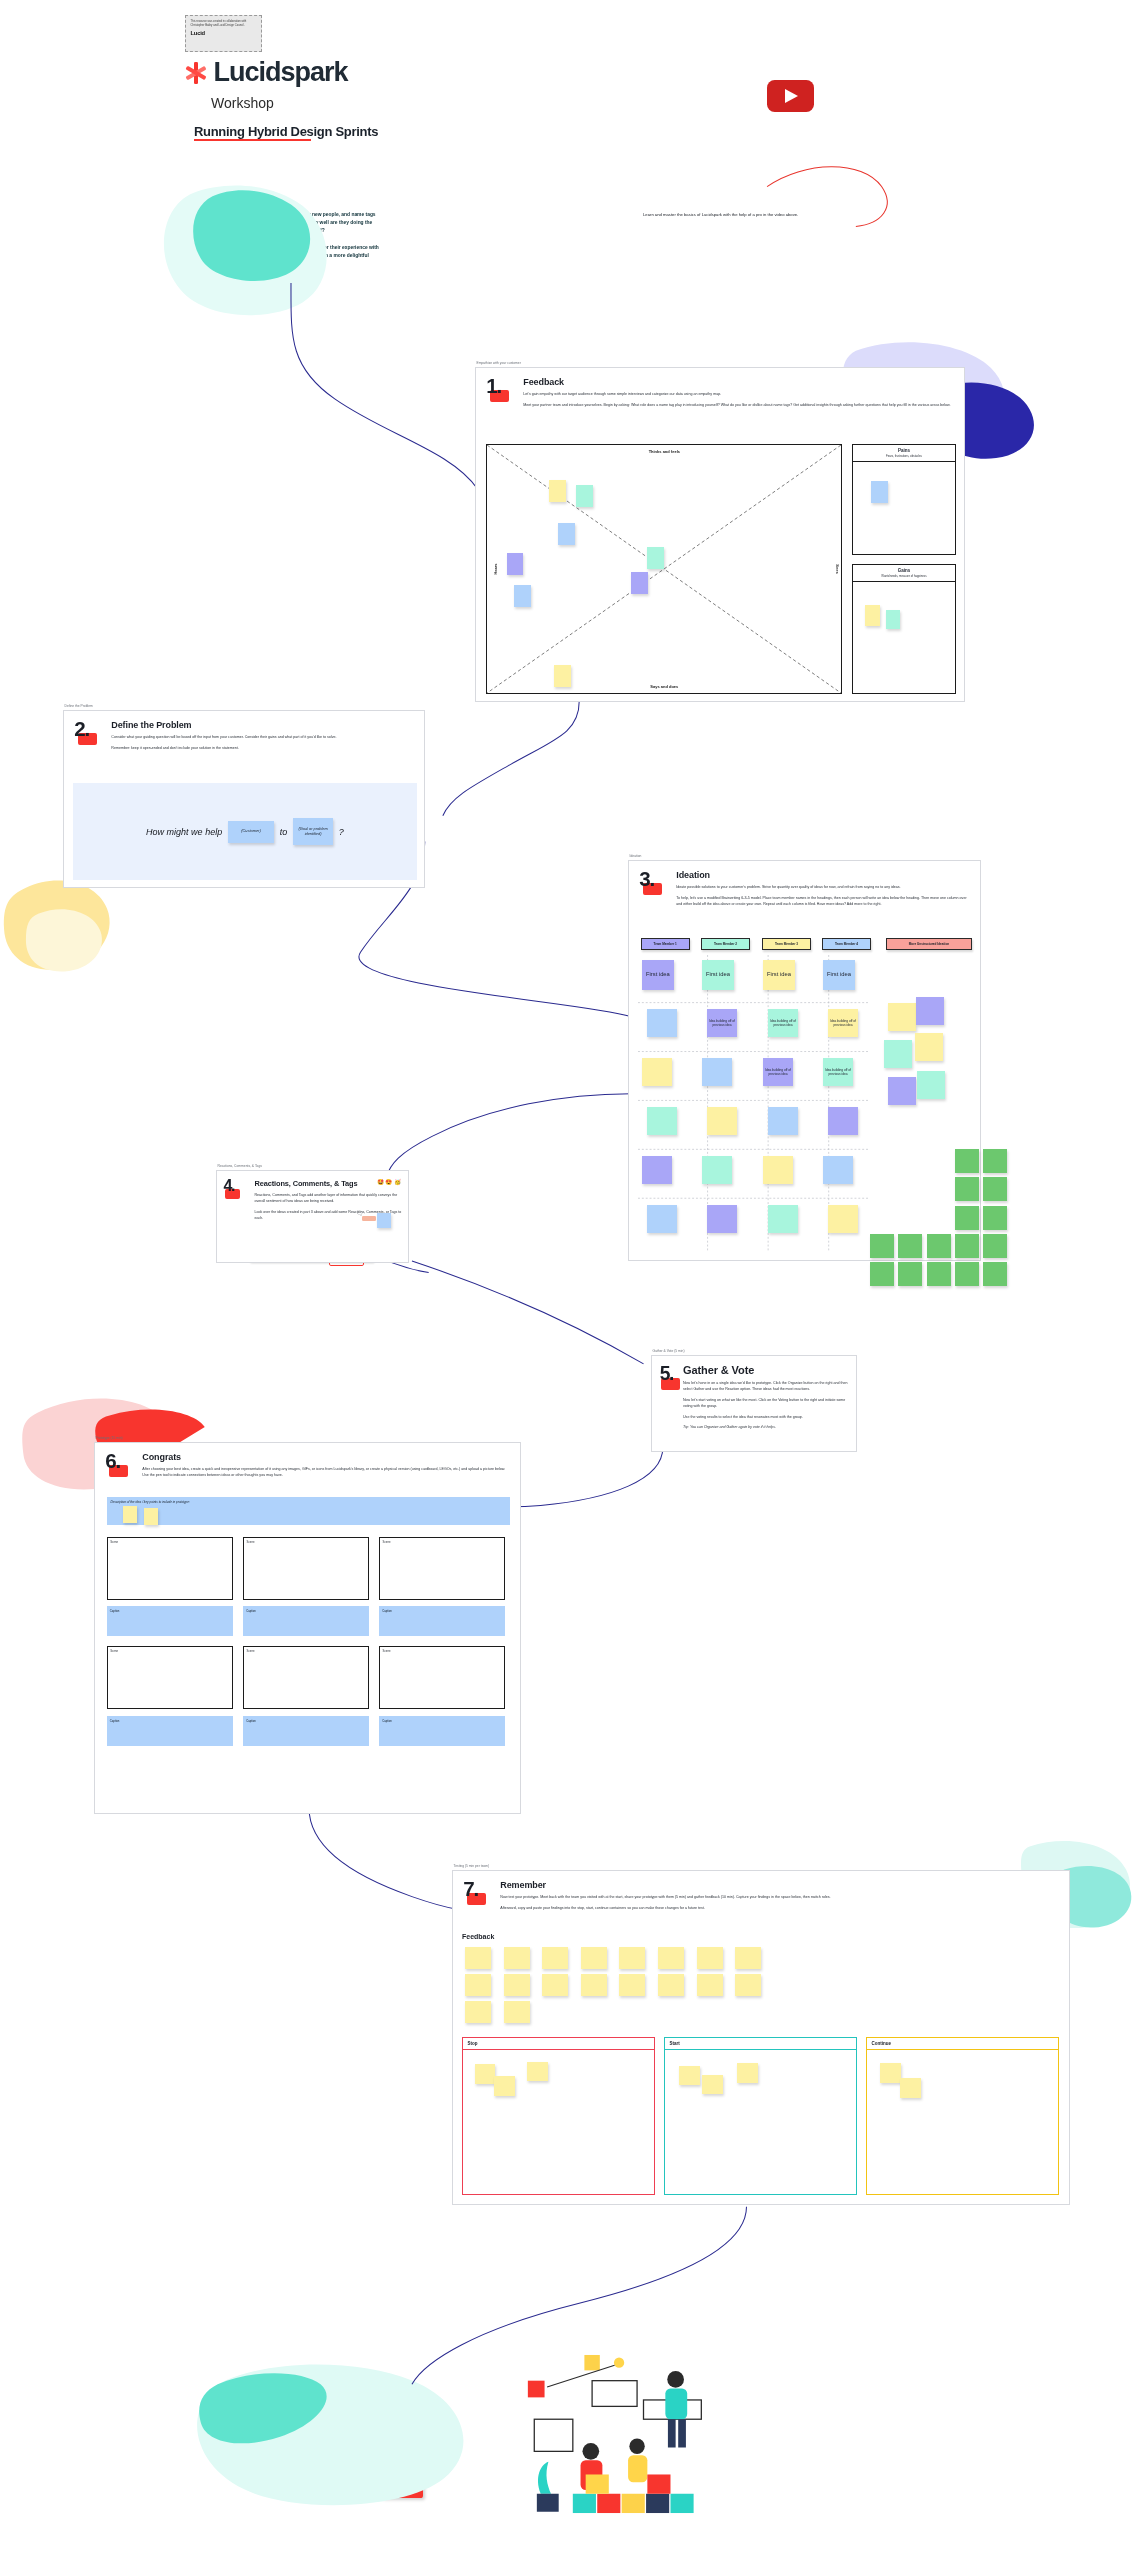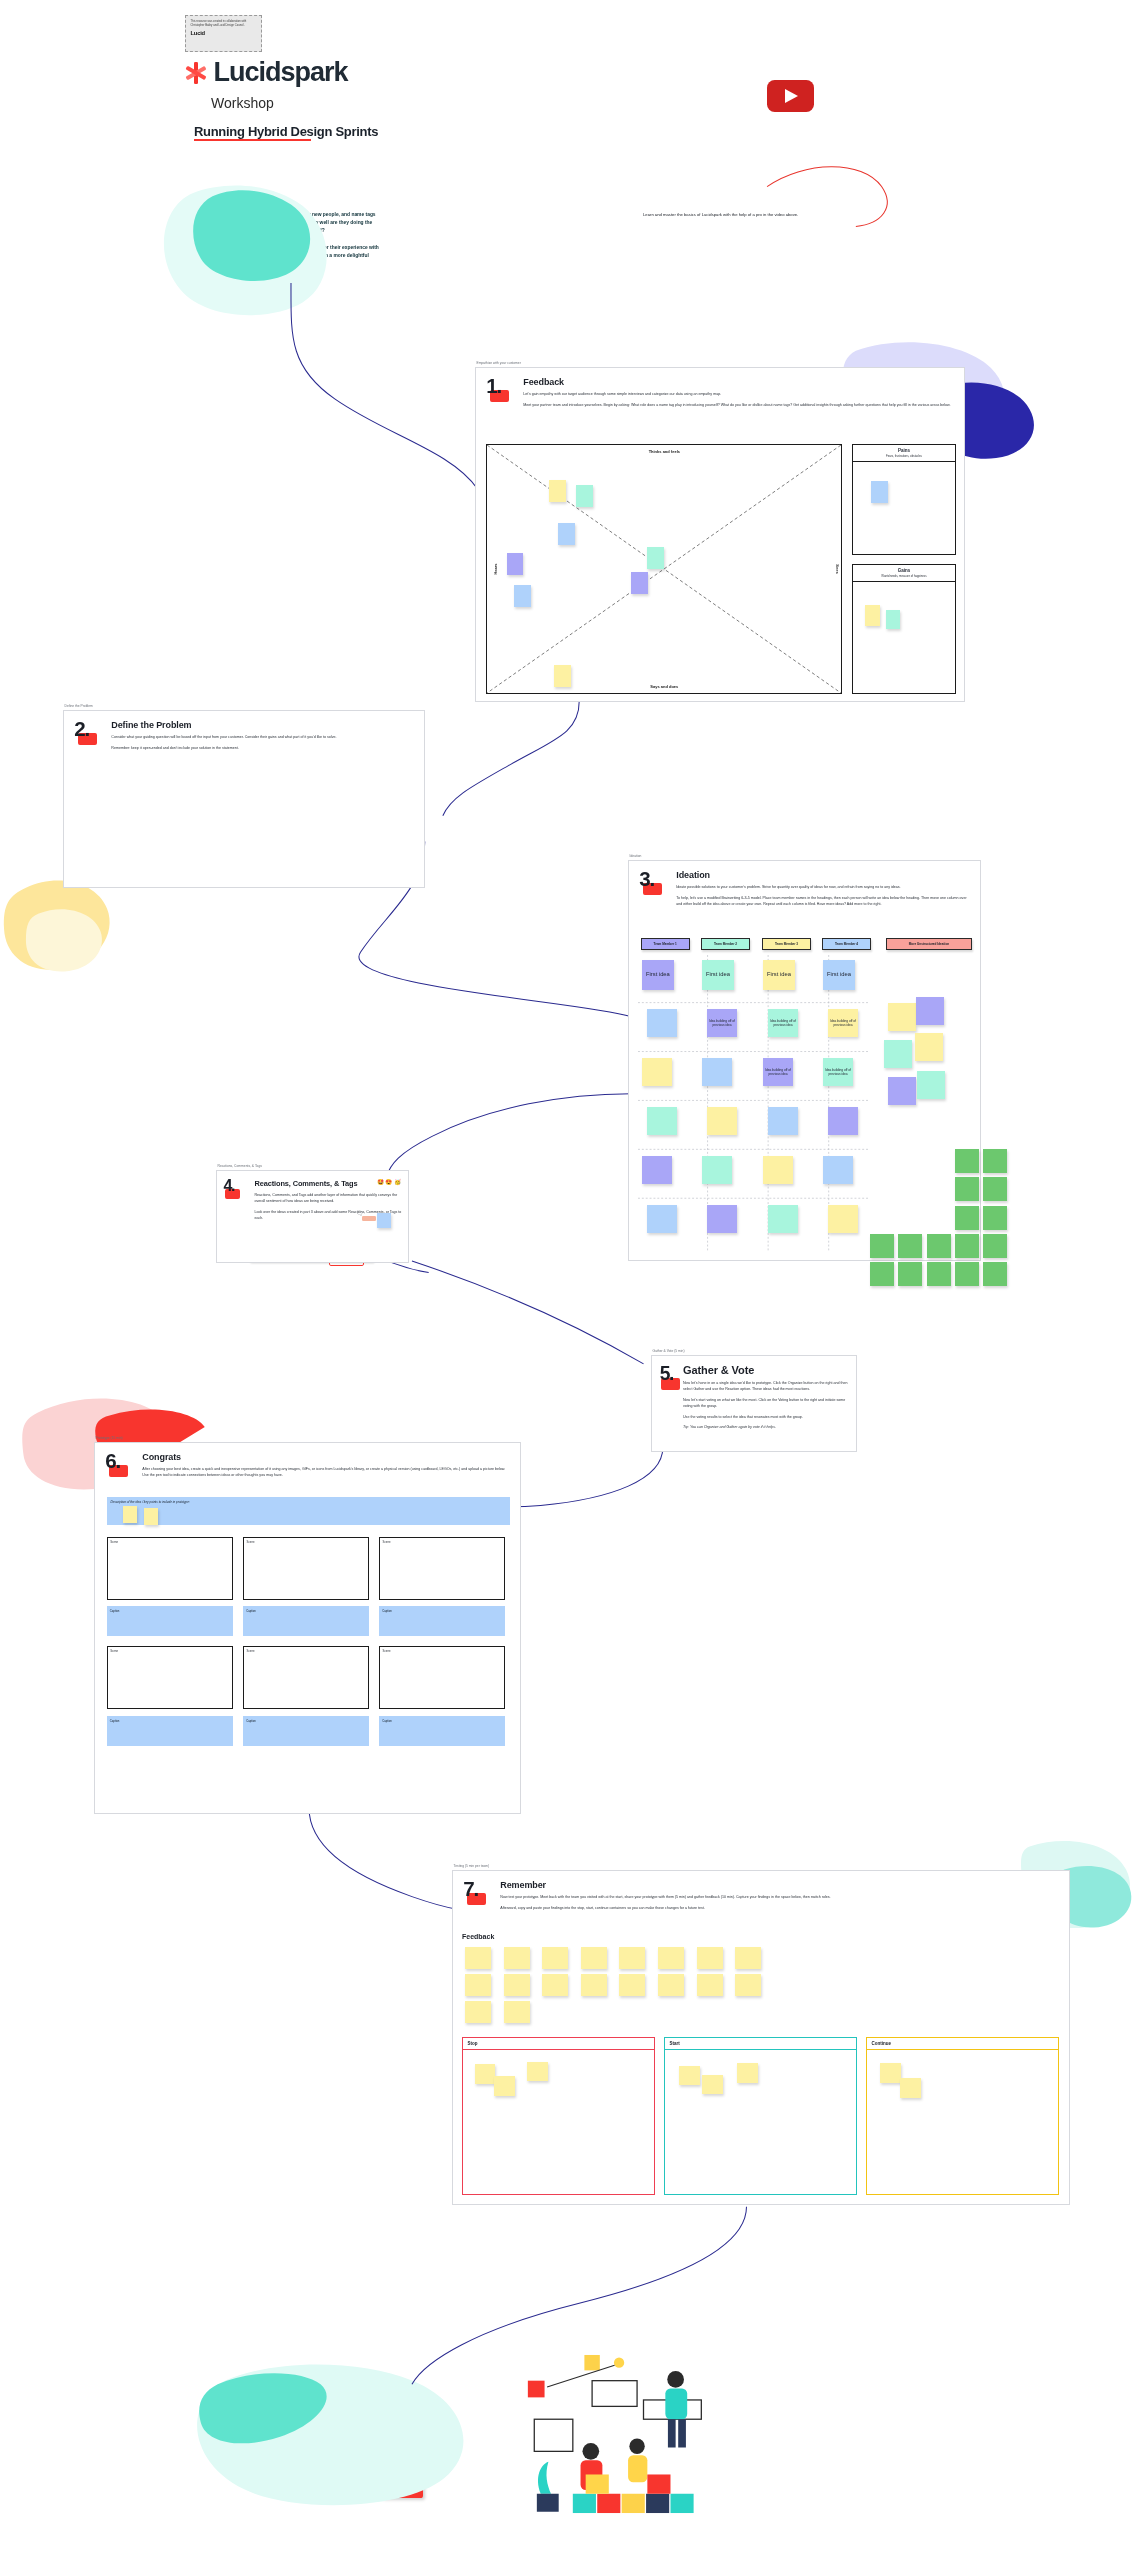--- a/index.html
+++ b/index.html
@@ -243,20 +243,31 @@
   <span class="frame-label">Define the Problem</span>
   <div class="sec-head">
     <div class="sec-num">
       <span class="chip"></span><span class="digit">2.</span>
     </div>
     <div class="sec-body">
       <h2>Define the Problem</h2>
       <p>Consider what your guiding question will be based off the input from your customer. Consider their gains and what part of it you'd like to solve.</p>
       <p>Remember: keep it open-ended and don't include your solution in the statement.</p>
     </div>
+  </div>
+  <div class="hmw" style="left:9px; top:72px; width:344px; height:97px;">
+    <span class="it">How might we help</span>
+    <span class="slot" style="width:46px;height:22px;">
+        <span>(Customer)</span>
+      </span>
+    <span class="it">to</span>
+    <span class="slot" style="width:40px;height:27px;">
+        <span>(Goal or problem identified)</span>
+      </span>
+    <span class="it">?</span>
   </div>
 </div>
 
 <div class="frame" style="left:628px; top:860px; width:353px; height:401px;">
   <span class="frame-label">Ideation</span>
   <div class="sec-head">
     <div class="sec-num">
       <span class="chip"></span><span class="digit">3.</span>
     </div>
     <div class="sec-body">

